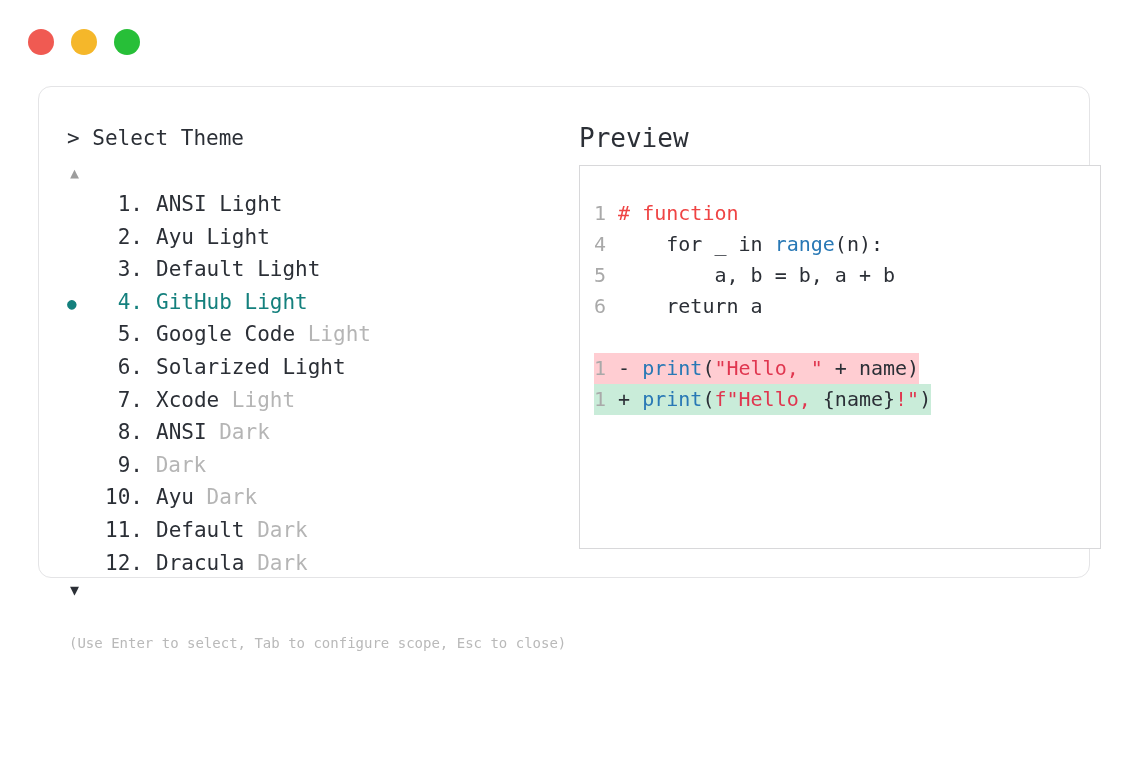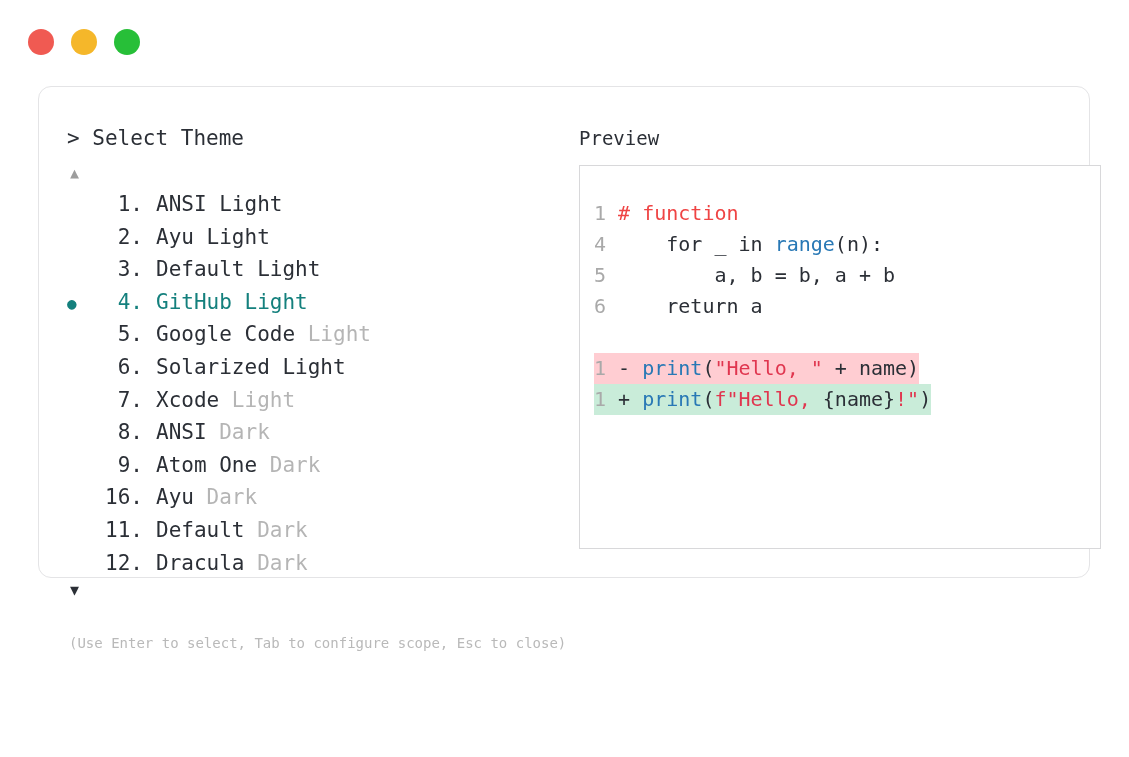--- a/index.html
+++ b/index.html
@@ -122,21 +122,21 @@
     margin-top: 32px;
     padding-left: 2px;
   }
 
   
   .right-pane {
     flex: 1 1 auto;
     padding-left: 34px;
   }
   .preview-label {
-    font-size: 19px;
+    font-size: 26px;
     line-height: 26px;
     color: #2b2f36;
     margin-bottom: 14px;
     white-space: pre;
   }
   .code-box {
     border: 1px solid #d8d8da;
     background: #ffffff;
     box-sizing: border-box;
     width: 522px;
@@ -196,22 +196,22 @@
 
         <ul class="theme-list">
             <li class="theme-item"><span class="bullet-cell"> </span><span class="num-cell">1.</span><span class="name-cell">ANSI</span><span class="variant"> Light</span></li>
             <li class="theme-item"><span class="bullet-cell"> </span><span class="num-cell">2.</span><span class="name-cell">Ayu</span><span class="variant"> Light</span></li>
             <li class="theme-item"><span class="bullet-cell"> </span><span class="num-cell">3.</span><span class="name-cell">Default</span><span class="variant"> Light</span></li>
             <li class="theme-item selected"><span class="bullet-cell">●</span><span class="num-cell">4.</span><span class="name-cell">GitHub</span><span class="variant"> Light</span></li>
             <li class="theme-item"><span class="bullet-cell"> </span><span class="num-cell">5.</span><span class="name-cell">Google Code</span><span class="variant dim"> Light</span></li>
             <li class="theme-item"><span class="bullet-cell"> </span><span class="num-cell">6.</span><span class="name-cell">Solarized</span><span class="variant"> Light</span></li>
             <li class="theme-item"><span class="bullet-cell"> </span><span class="num-cell">7.</span><span class="name-cell">Xcode</span><span class="variant dim"> Light</span></li>
             <li class="theme-item"><span class="bullet-cell"> </span><span class="num-cell">8.</span><span class="name-cell">ANSI</span><span class="variant dim"> Dark</span></li>
-            <li class="theme-item"><span class="bullet-cell"> </span><span class="num-cell">9.</span><span class="name-cell">Atom One</span><span class="variant dim"> Dark</span></li>
-            <li class="theme-item"><span class="bullet-cell"> </span><span class="num-cell">16.</span><span class="name-cell">Ayu</span><span class="variant dim"> Dark</span></li>
+            <li class="theme-item"><span class="bullet-cell"> </span><span class="num-cell">9.</span><span class="variant dim"> Dark</span></li>
+            <li class="theme-item"><span class="bullet-cell"> </span><span class="num-cell">10.</span><span class="name-cell">Ayu</span><span class="variant dim"> Dark</span></li>
             <li class="theme-item"><span class="bullet-cell"> </span><span class="num-cell">11.</span><span class="name-cell">Default</span><span class="variant dim"> Dark</span></li>
             <li class="theme-item"><span class="bullet-cell"> </span><span class="num-cell">12.</span><span class="name-cell">Dracula</span><span class="variant dim"> Dark</span></li>
           </ul>
 
         <div class="scroll-arrow down">▼</div>
 
         <div class="hint">(Use Enter to select, Tab to configure scope, Esc to close)</div>
       </div>
 
       <div class="right-pane">

